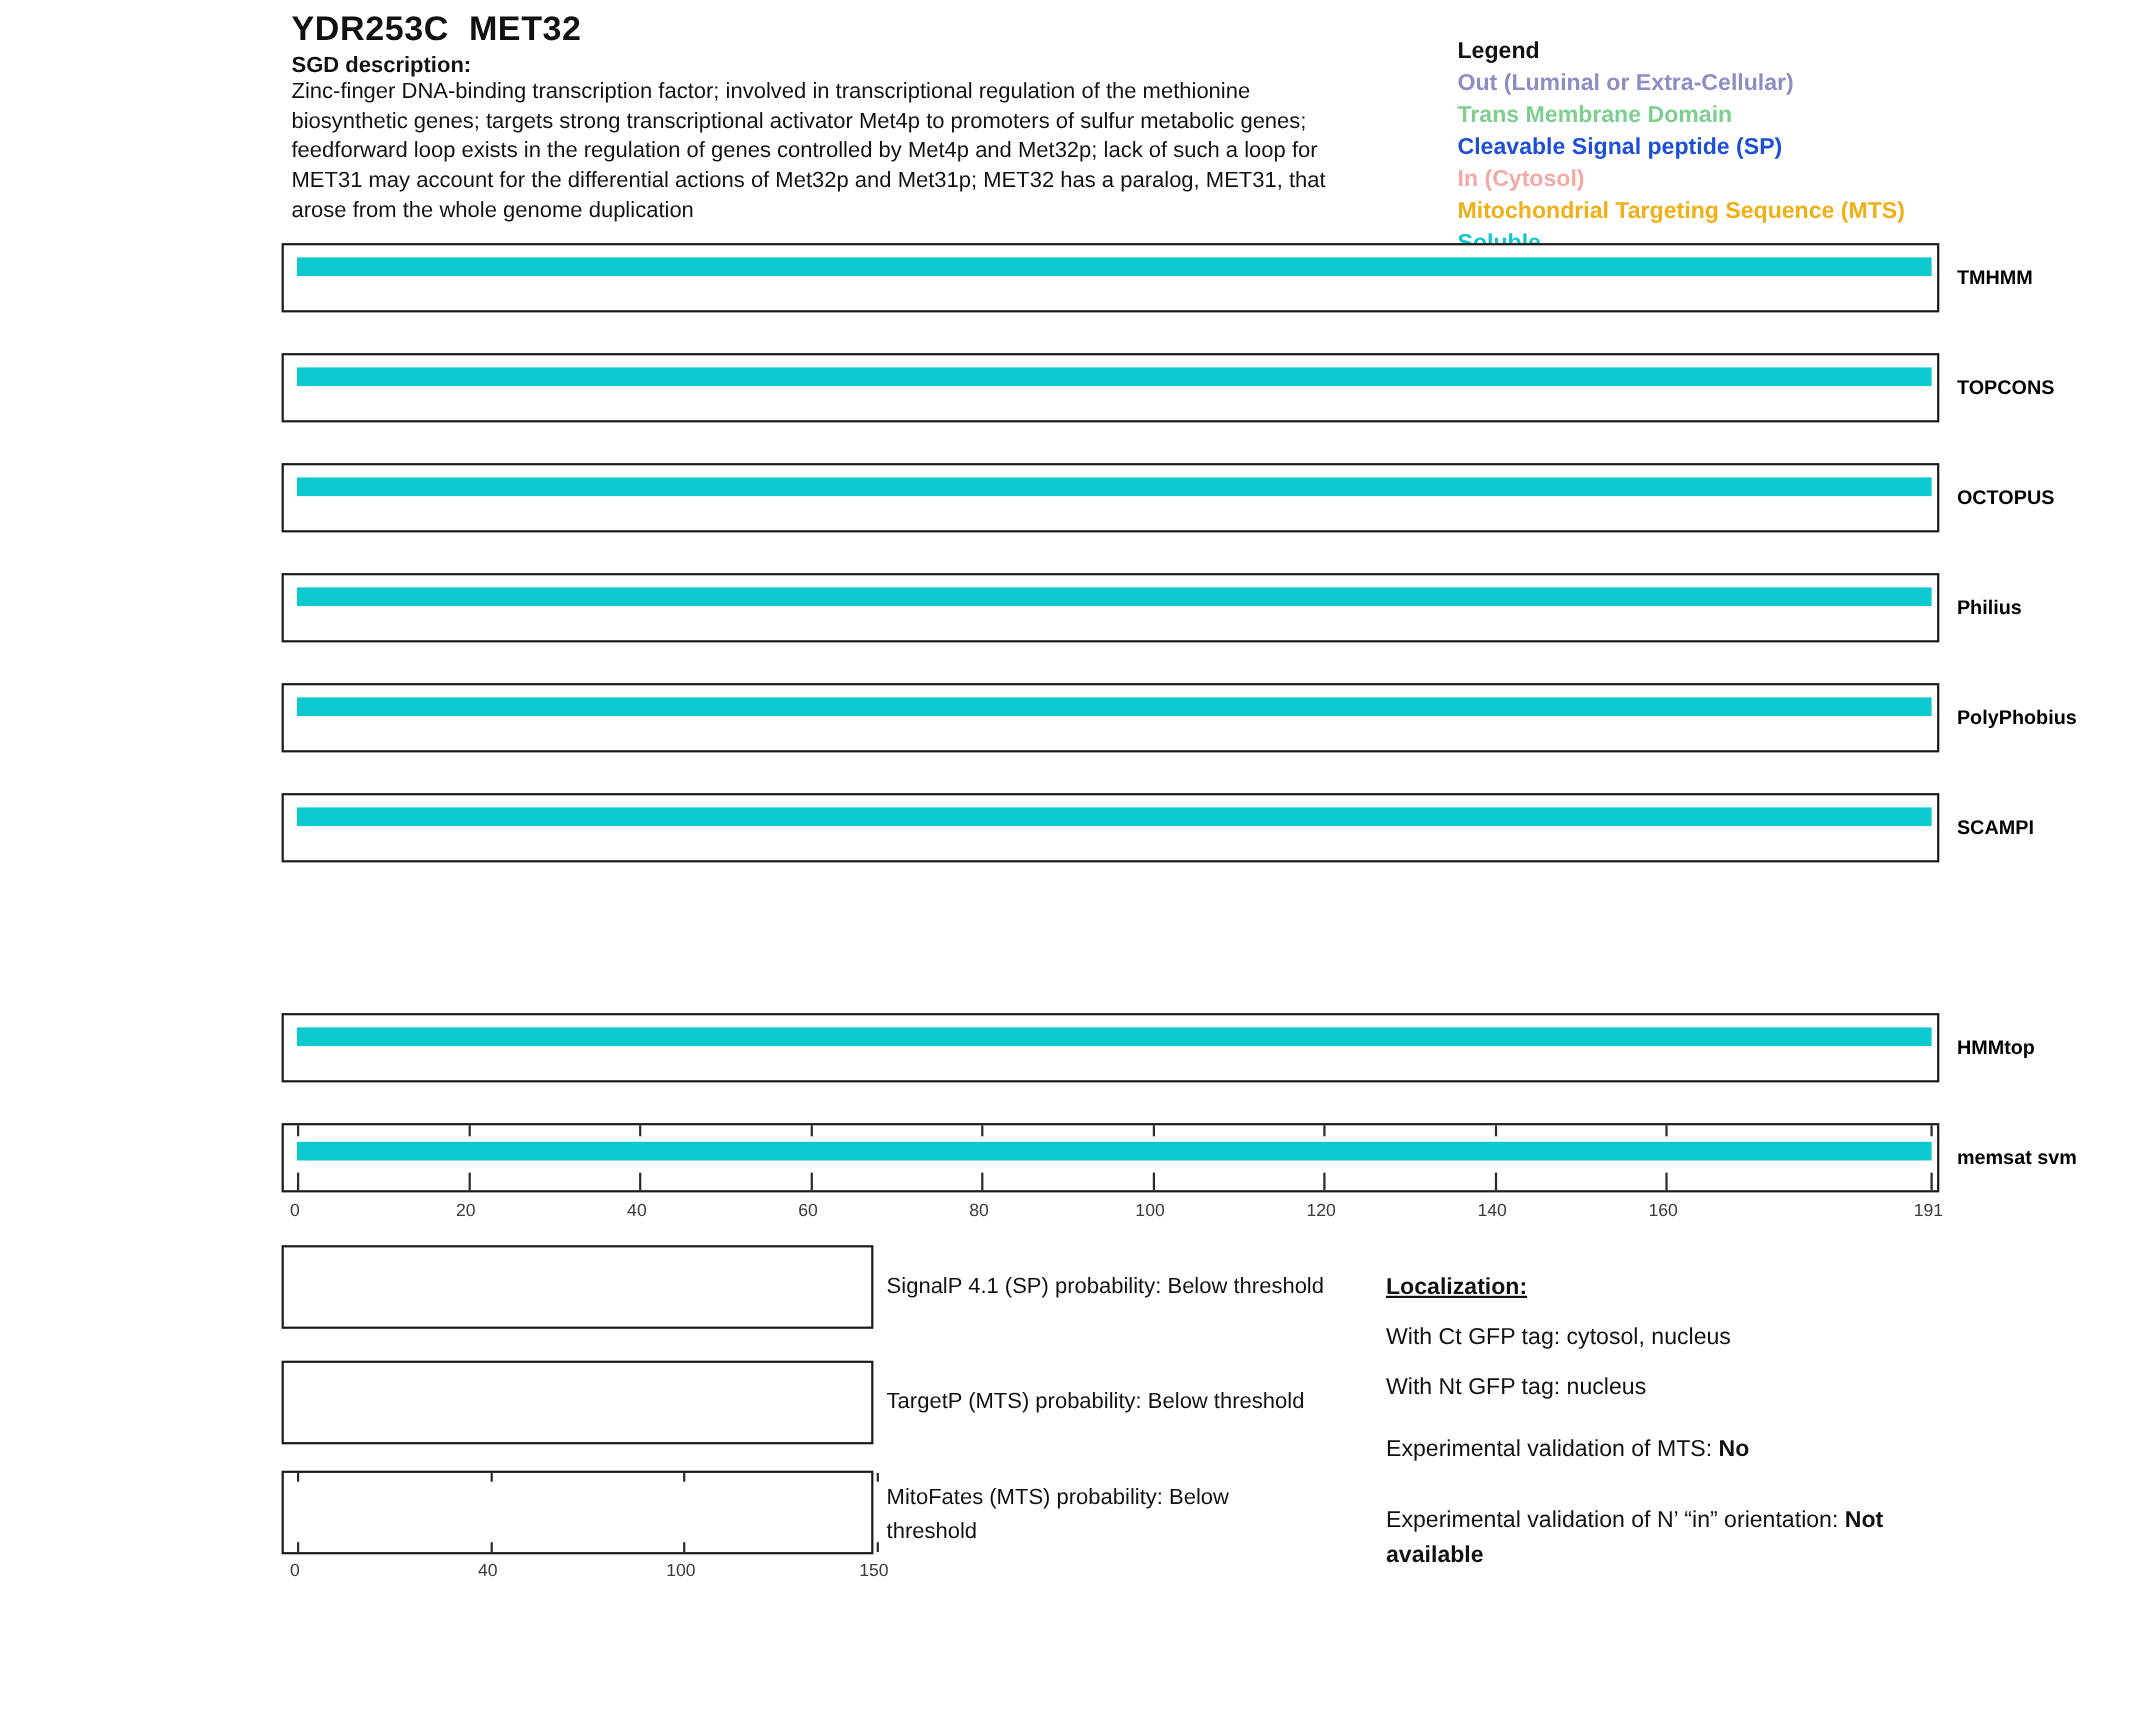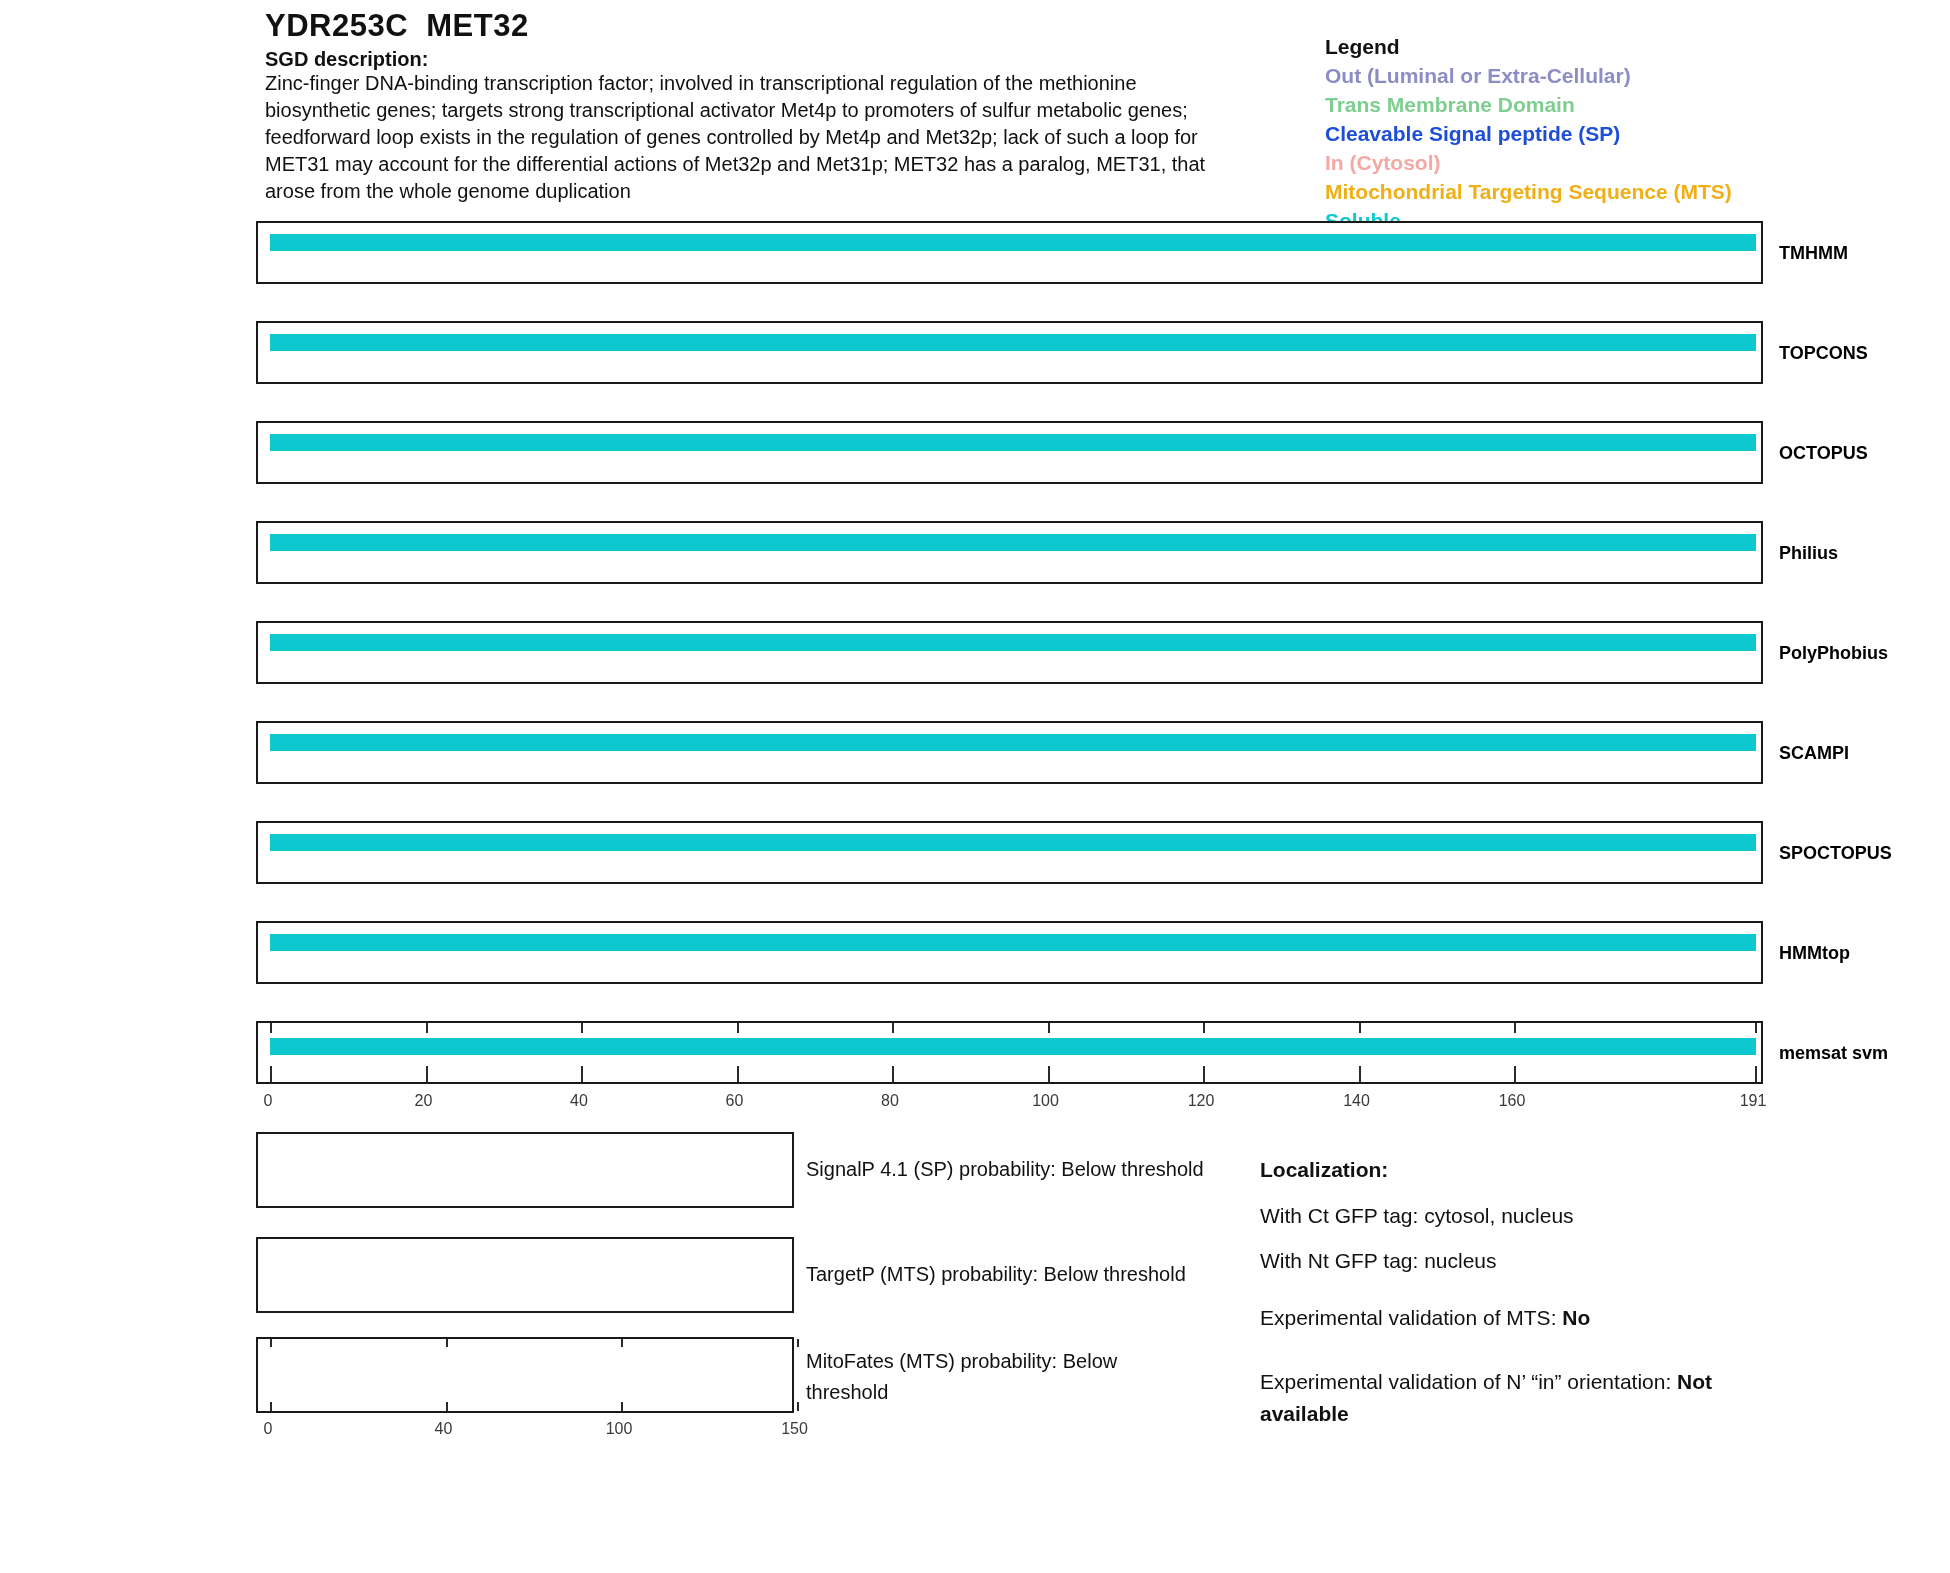--- a/index.html
+++ b/index.html
@@ -26,21 +26,21 @@
   .tk-b{bottom:0;}
   .axis-labels{position:absolute;height:20px;font-size:16px;color:#3a3a3a;}
   .axis-labels span{position:absolute;top:0;transform:translateX(-50%);}
 
   .pbox{position:absolute;left:256px;width:538px;height:76px;border:2px solid #1a1a1a;box-sizing:border-box;background:#fff;}
 
   .caption{position:absolute;left:806px;font-size:20px;color:#111;white-space:nowrap;}
   .caption.wrap{white-space:normal;width:370px;line-height:31px;}
 
   .loc{position:absolute;left:1260px;font-size:21px;color:#111;white-space:nowrap;}
-  .loc.bold{font-weight:bold;}
+  .loc.bold{font-weight:bold;text-decoration:underline;}
   .loc .bv{font-weight:bold;}
   .loc.wrap{white-space:normal;width:520px;line-height:32px;}
 </style>
 </head>
 <body>
 
 <div id="fig">
 
   <div class="title">YDR253C  MET32</div>
   <div class="sgd-label">SGD description:</div>
@@ -90,26 +90,20 @@
     <div class="tbox">
         <div class="tbar" style="background: rgb(13, 201, 207);"></div>
       </div>
     <div class="tlabel">PolyPhobius</div>
   </div>
   <div class="track" style="top:721px">
     <div class="tbox">
         <div class="tbar" style="background: rgb(13, 201, 207);"></div>
       </div>
     <div class="tlabel">SCAMPI</div>
-  </div>
-  <div class="track" style="top:821px">
-    <div class="tbox">
-        <div class="tbar" style="background: rgb(13, 201, 207);"></div>
-      </div>
-    <div class="tlabel">SPOCTOPUS</div>
   </div>
   <div class="track" style="top:921px">
     <div class="tbox">
         <div class="tbar" style="background: rgb(13, 201, 207);"></div>
       </div>
     <div class="tlabel">HMMtop</div>
   </div>
   <div class="track memsat" style="top:1021px">
     <div class="tbox" id="memsat-box">
         <div class="tbar" style="background: rgb(13, 201, 207);"></div>

